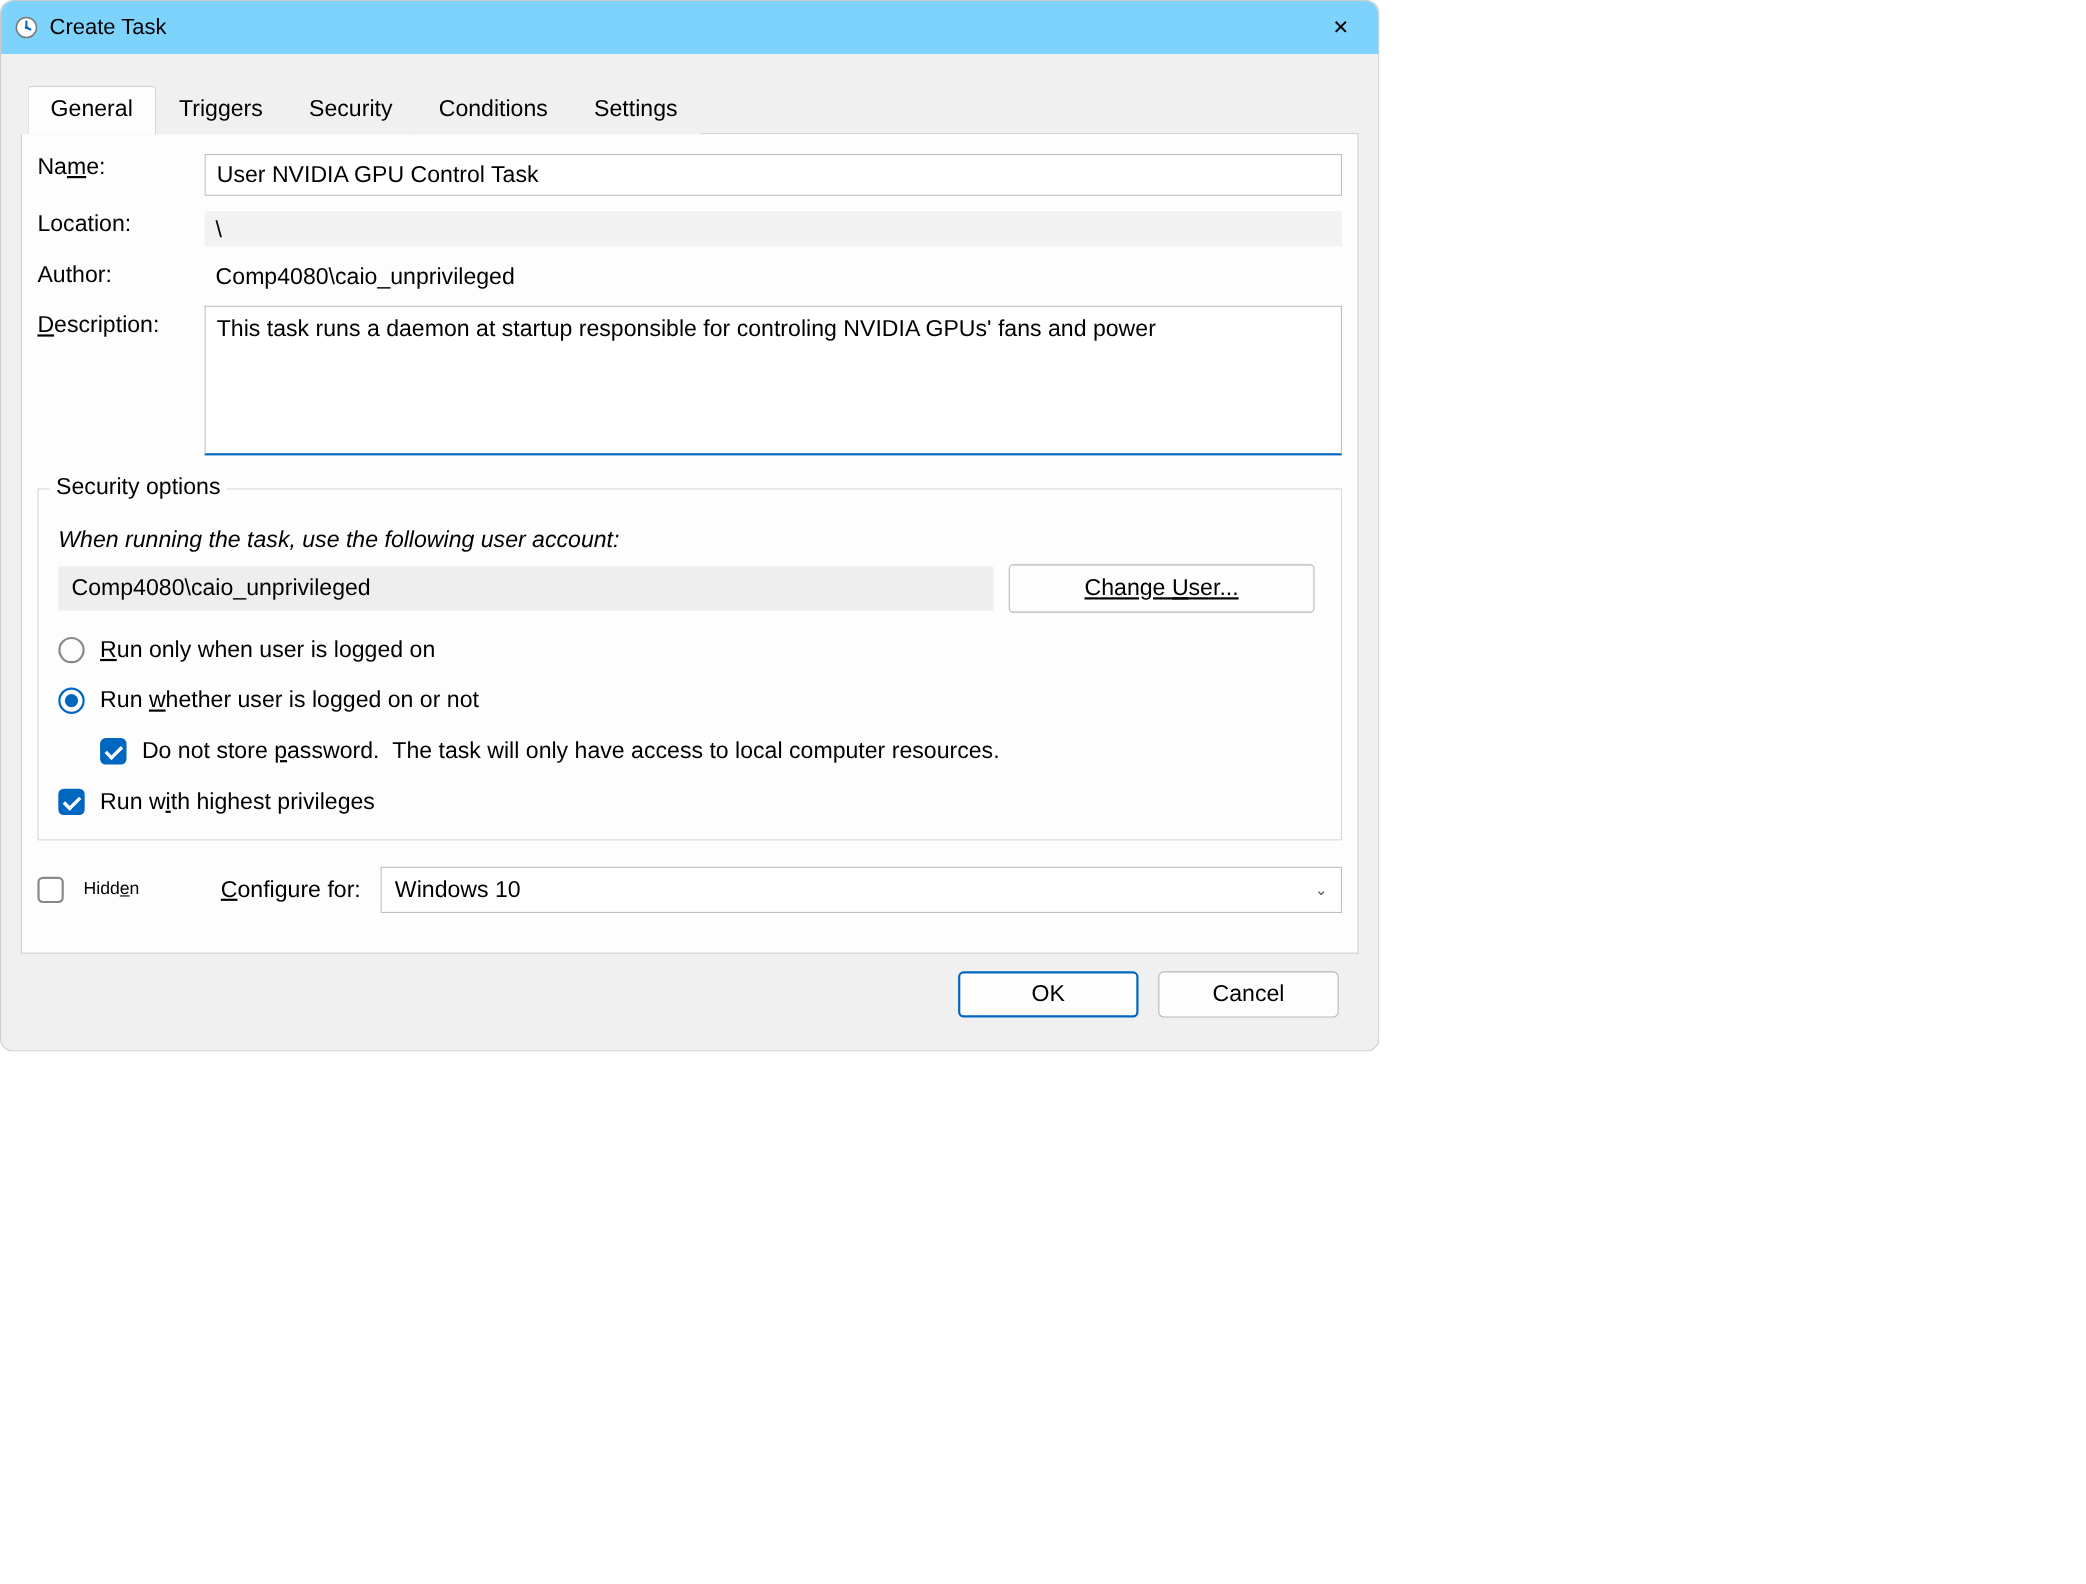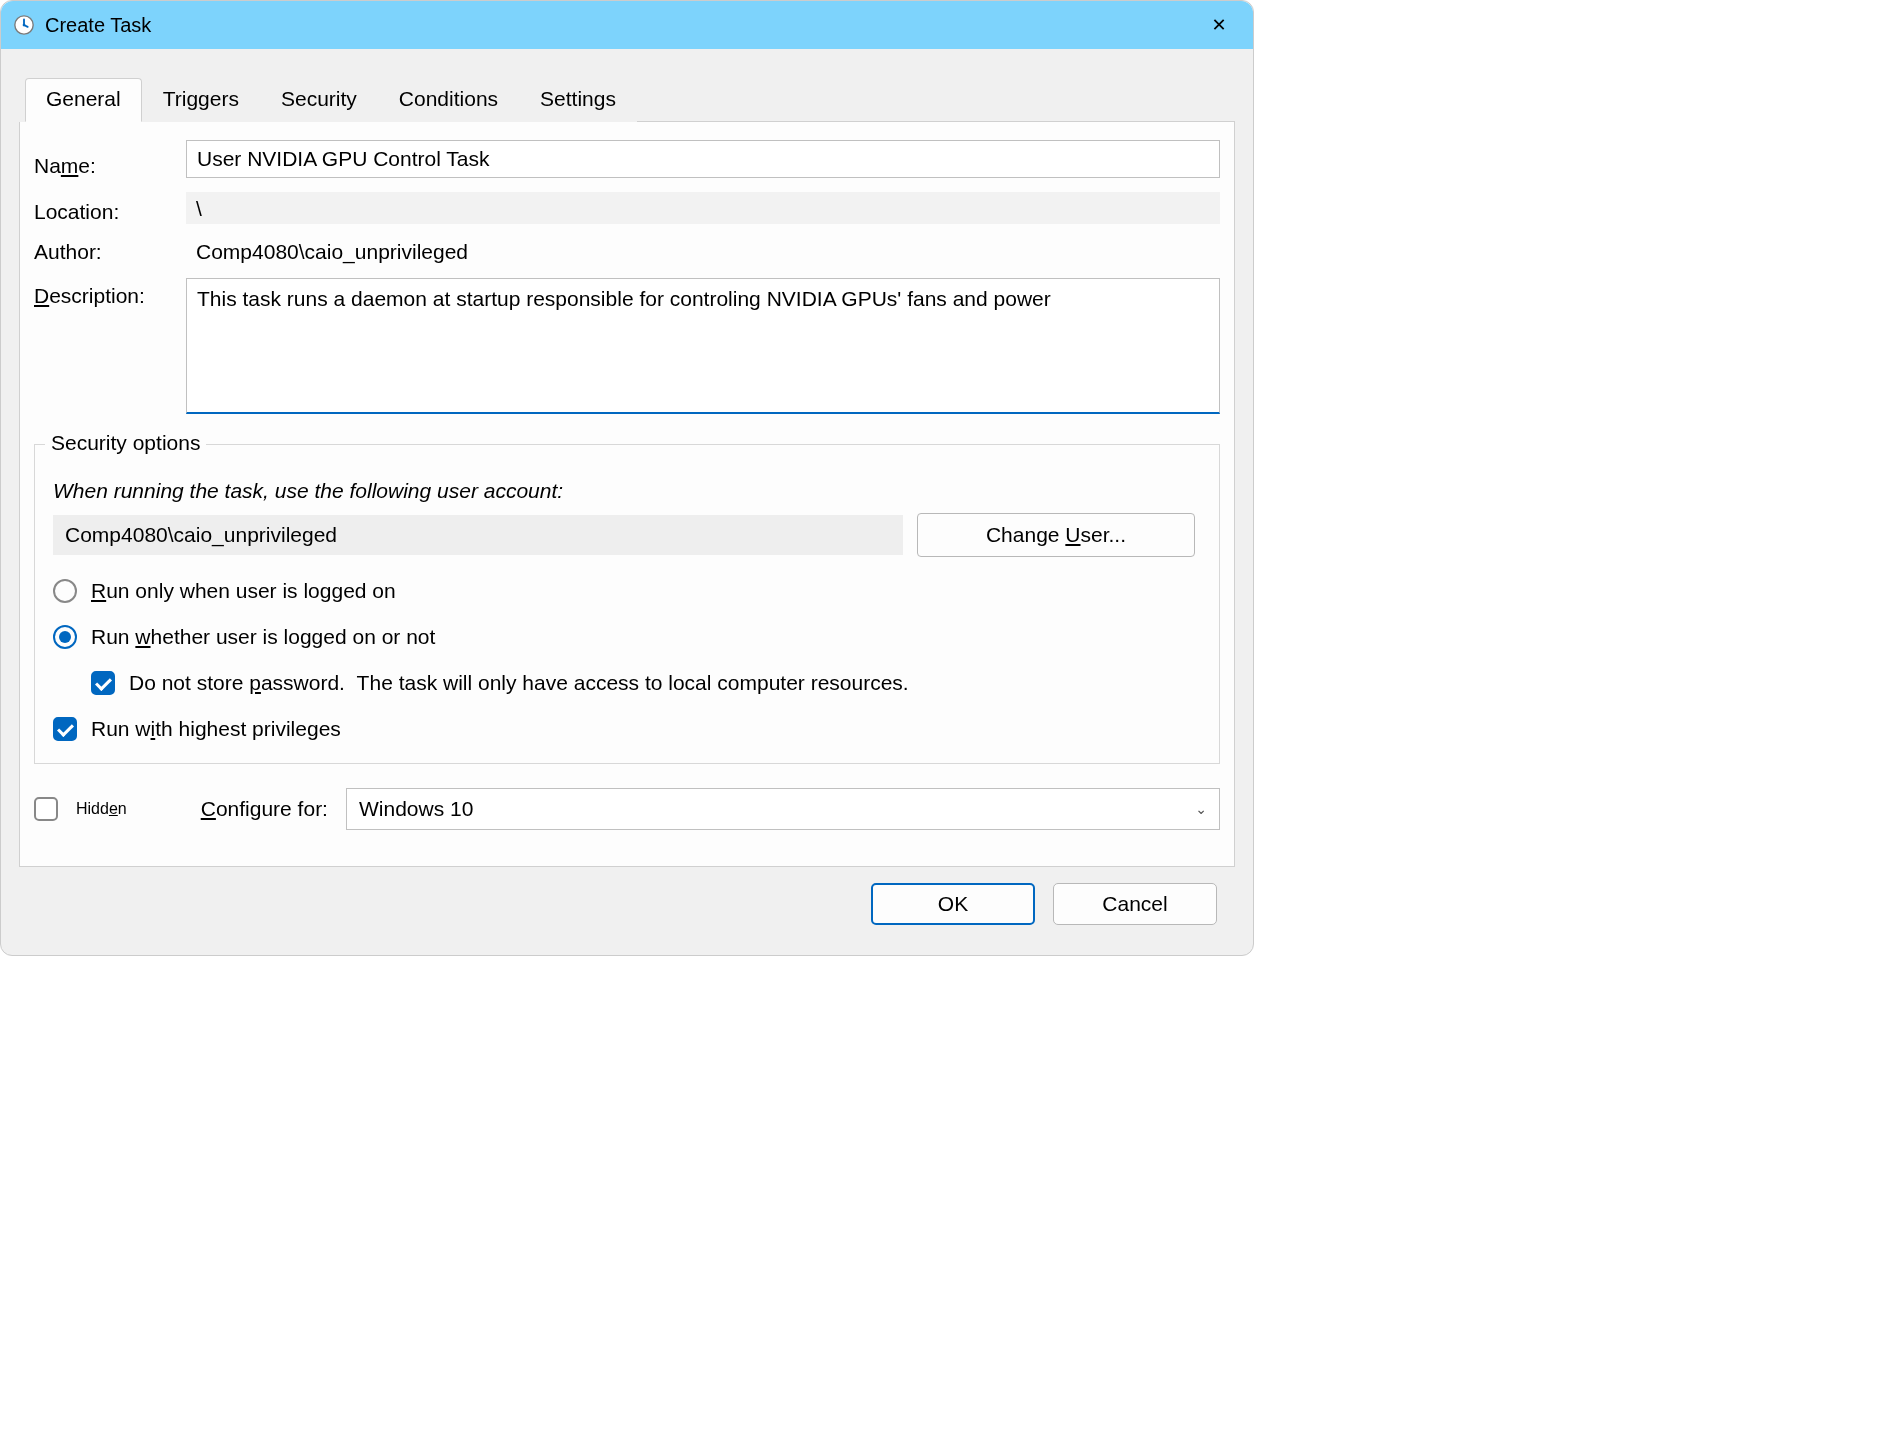--- a/index.html
+++ b/index.html
@@ -84,21 +84,21 @@
     background: #fdfdfd;
     border: 1px solid #d0d0d0;
     border-top: none;
     flex: 1;
     padding: 18px 14px 14px 14px;
     display: flex;
     flex-direction: column;
   }
   .form-row {
     display: flex;
-    align-items: flex-end;
+    align-items: flex-start;
     margin-bottom: 14px;
   }
   .form-row label {
     width: 152px;
     font-size: 21px;
     color: #000;
   }
   .underline { text-decoration: underline; }
   .text-input {
     flex: 1;
@@ -174,20 +174,21 @@
   }
   .change-btn {
     width: 278px;
     height: 44px;
     border: 1px solid #b8b8b8;
     background: #fdfdfd;
     border-radius: 4px;
     font-size: 21px;
     color: #000;
     cursor: pointer;
+    text-decoration: underline;
   }
   .radio-row, .check-row {
     display: flex;
     align-items: center;
     margin-top: 22px;
     font-size: 21px;
     color: #000;
     gap: 14px;
   }
   .radio {

